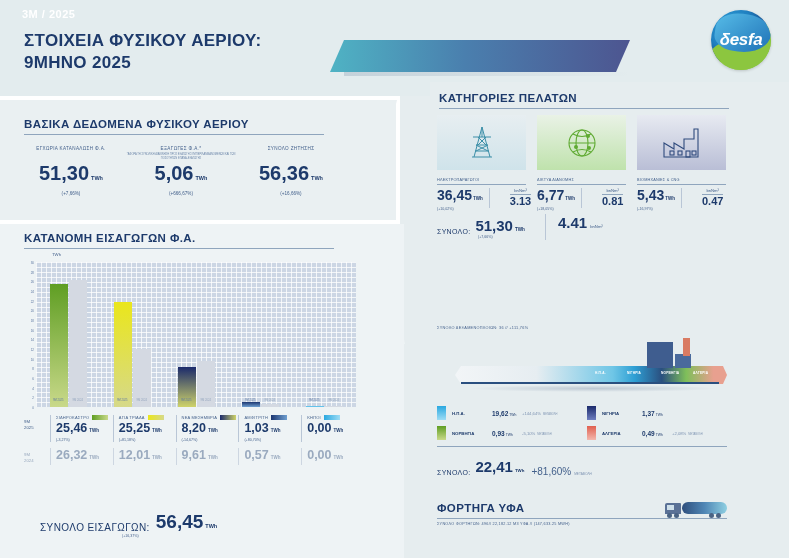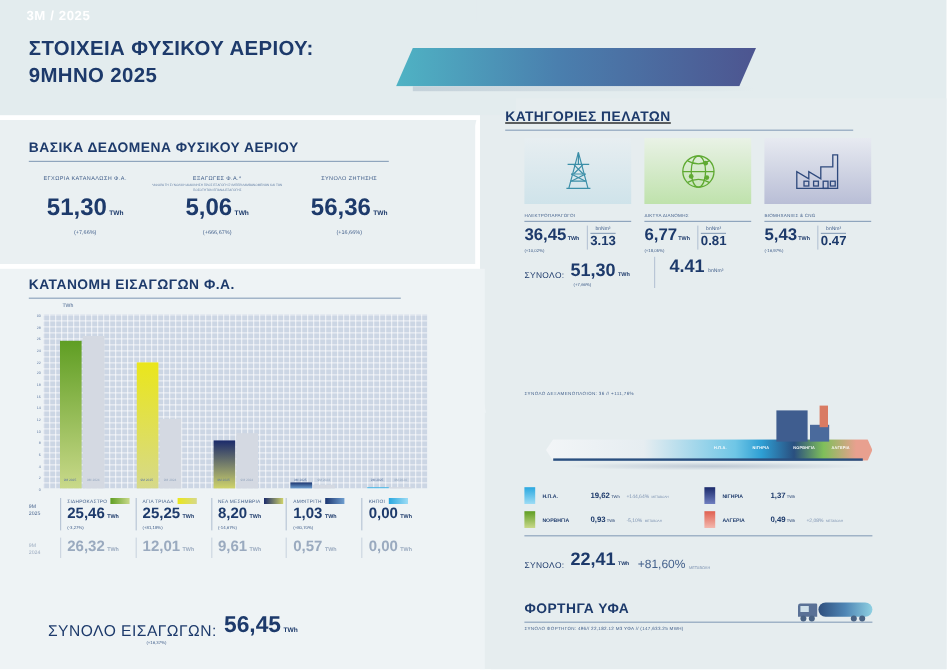--- a/index.html
+++ b/index.html
@@ -89,43 +89,43 @@
   .cell-name{font-size:4px;color:#44618c;letter-spacing:.2px;white-space:nowrap;}
   .swatch{width:16px;height:5px;flex:0 0 auto;}
   .cell-val{color:#1d3a6b;font-size:12.5px;font-weight:bold;line-height:14px;}
   .cell-val .u{font-size:4.5px;margin-left:2px;}
   .cell-chg{font-size:3.6px;color:#44618c;}
   .tbl-row.prev .cell-val{color:#9aaabf;font-weight:bold;}
   .tbl-row.prev{margin-top:6px;}
   .tbl-row.prev .cell{border-left-color:#cdd6e1;}
 
   .tot-imports{position:absolute;left:40px;top:512px;display:flex;align-items:flex-end;}
-  .tot-lab{font-size:13px;color:#1d3a6b;letter-spacing:.4px;padding-bottom:3px;}
+  .tot-lab{font-size:10px;color:#1d3a6b;letter-spacing:.4px;padding-bottom:3px;}
   .tot-val{font-size:19px;font-weight:bold;color:#1d3a6b;line-height:19px;margin-left:6px;}
   .tot-u{font-size:5.5px;font-weight:bold;margin-left:2px;}
   .tot-chg{position:absolute;left:122px;top:534px;font-size:3.6px;color:#44618c;}
 
   
-  .cat-h{position:absolute;left:421px;top:92px;width:290px;text-decoration:underline;}
+  .cat-h{position:absolute;left:439px;top:92px;width:290px;}
   .cat-cards{position:absolute;left:437px;top:115px;width:290px;display:flex;gap:11px;}
   .card{width:89px;height:55px;display:flex;align-items:center;justify-content:center;}
   .card.c1{background:linear-gradient(180deg,#e7eef1,#cfe3ea);}
   .card.c2{background:linear-gradient(180deg,#e9f2e6,#bfe2ac);}
   .card.c3{background:linear-gradient(180deg,#e7eaf1,#b9bed6);}
 
   .cat-vals{position:absolute;left:437px;top:178px;width:300px;display:flex;gap:11px;}
   .cv{width:89px;}
   .cv-name{font-size:3.8px;color:#44618c;letter-spacing:.2px;}
   .cv-rule{height:1px;background:#8fa5bd;margin:2px 0 3px;}
   .cv-body{display:flex;align-items:flex-start;}
   .cv-main{flex:0 0 auto;}
   .cv-val{font-size:14px;font-weight:bold;color:#1d3a6b;line-height:15px;}
   .cv-val .u{font-size:4.5px;margin-left:1px;}
   .cv-chg{font-size:3.6px;color:#44618c;margin-top:1px;}
-  .cv-side{border-left:1px solid #b9c6d6;margin-left:6px;padding-left:2px;text-align:center;}
+  .cv-side{border-left:1px solid #b9c6d6;margin-left:6px;padding-left:20px;text-align:center;}
   .cv-side-u{font-size:4.2px;color:#44618c;border-bottom:1px solid #8fa5bd;padding-bottom:1px;}
   .cv-side-v{font-size:11px;font-weight:bold;color:#1d3a6b;line-height:13px;}
 
   .cat-total{position:absolute;left:437px;top:218px;display:flex;align-items:flex-end;}
   .ct-lab{font-size:7px;color:#1d3a6b;padding-bottom:2px;letter-spacing:.3px;}
   .ct-val{font-size:15px;font-weight:bold;color:#1d3a6b;line-height:15px;margin-left:5px;}
   .ct-u{font-size:4.6px;font-weight:bold;margin-left:2px;}
   .ct-chg{position:absolute;left:478px;top:235px;font-size:3.6px;color:#44618c;}
   .ct-sec{position:absolute;left:545px;top:214px;border-left:1px solid #b9c6d6;padding-left:12px;height:26px;}
   .ct-sec-v{font-size:15px;font-weight:bold;color:#1d3a6b;line-height:16px;}
@@ -186,20 +186,23 @@
   <div class="bg-left-chart"></div>
 
   <div class="title">
     <div>ΣΤΟΙΧΕΙΑ ΦΥΣΙΚΟΥ ΑΕΡΙΟΥ:</div>
     <div>9ΜΗΝΟ 2025</div>
   </div>
   <div class="ribbon"></div>
   <div class="ribbon-shadow"></div>
   <div class="ribbon-label">3M / 2025</div>
 
+  <div class="logo">
+    <div class="logo-text">δesfa</div>
+  </div>
 
   <div class="basic">
     <div class="sec-h">ΒΑΣΙΚΑ ΔΕΔΟΜΕΝΑ ΦΥΣΙΚΟΥ ΑΕΡΙΟΥ</div>
     <div class="sec-rule"></div>
   </div>
   <div class="basic-row" id="basic-row">
       <div class="kpi">
         <div class="kpi-lab">ΕΓΧΩΡΙΑ ΚΑΤΑΝΑΛΩΣΗ Φ.Α.</div>
         <div class="kpi-note"></div>
         <div class="kpi-val"><span>51,30</span><span class="kpi-unit">TWh</span></div>

